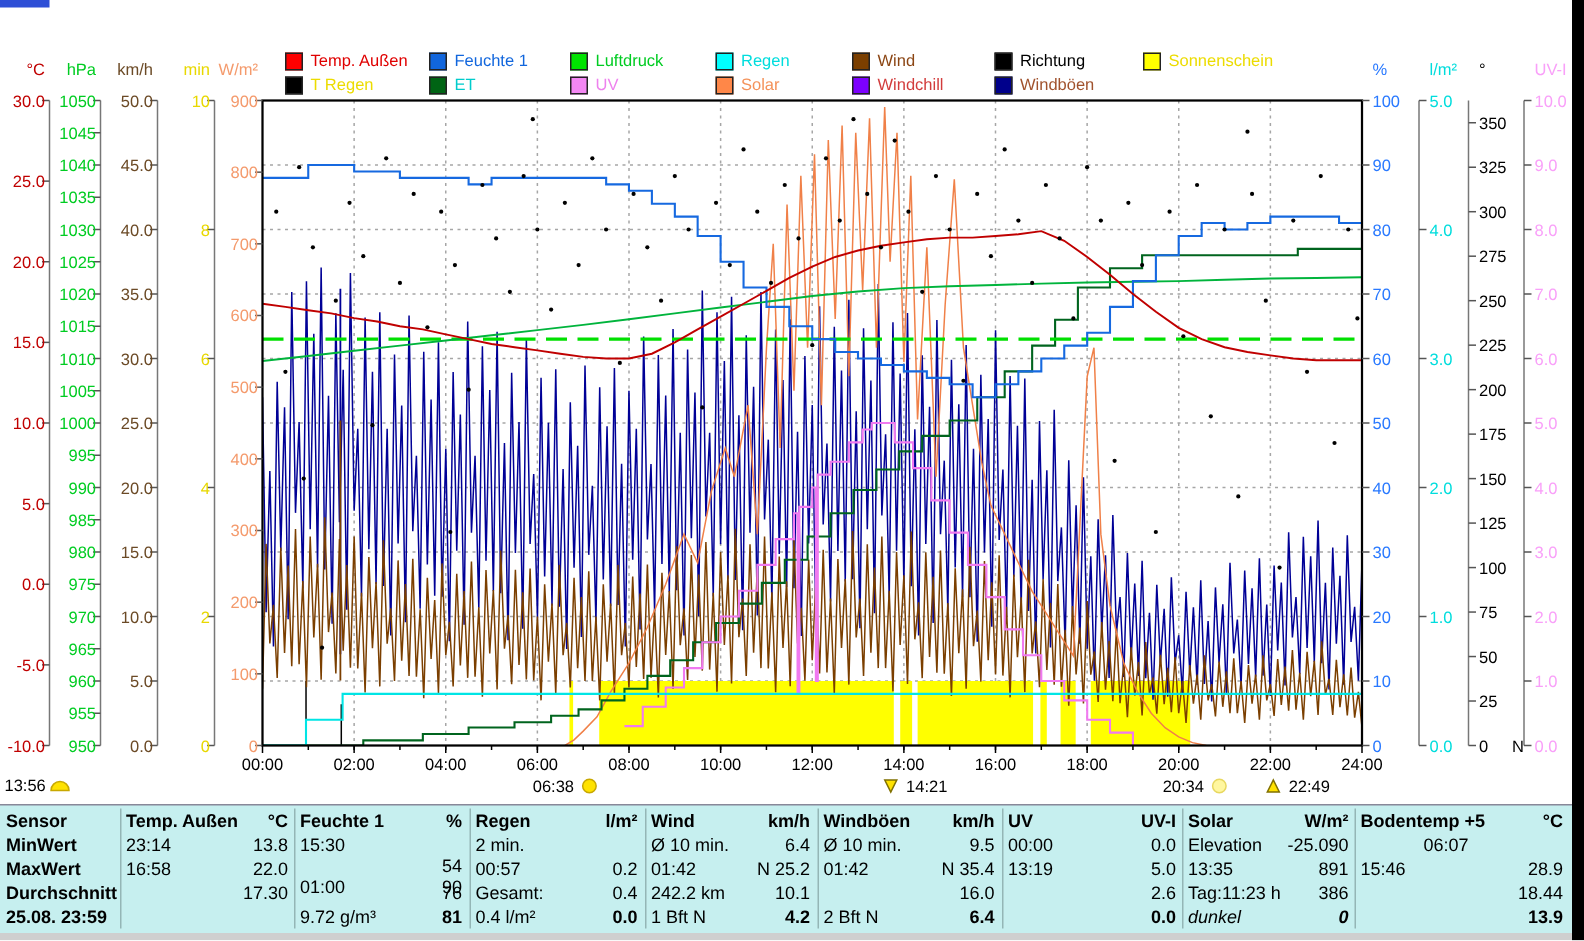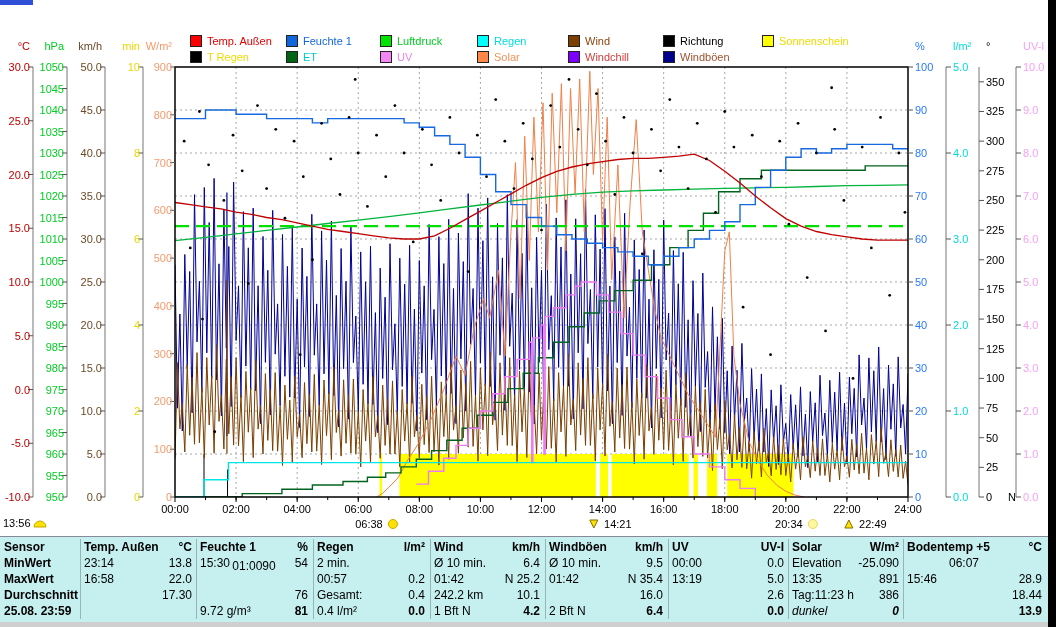--- a/index.html
+++ b/index.html
@@ -561,25 +561,25 @@
         <span class="r">17.30</span>
       </div>
       <div class="cell" style="left: 84px; top: 67px; width: 108px; margin-top: 42px;">
         <span class="l">F: 81 %</span>
         <span class="r b">13.9</span>
       </div>
       <div class="cell" style="left: 200px; top: 3px; width: 108px;">
         <span class="l b">Feuchte 1</span>
         <span class="r b">%</span>
       </div>
-      <div class="cell" style="left: 200px; top: 19px; width: 108px;">
+      <div class="cell" style="left: 200px; top: 19px; width: 108px; flex-direction: column;">
         <span class="l">15:30</span>
         <span class="r">54</span>
       </div>
-      <div class="cell" style="left: 200px; top: 22px; width: 108px; justify-content: center;">
+      <div class="cell" style="left: 200px; top: 47px; width: 108px;">
         <span class="l">01:00</span>
         <span class="r">90</span>
       </div>
       <div class="cell" style="left: 200px; top: 51px; width: 108px;">
         <span class="l"></span>
         <span class="r">76</span>
       </div>
       <div class="cell" style="left: 200px; top: 67px; width: 108px;">
         <span class="l">9.72 g/m³</span>
         <span class="r b">81</span>

